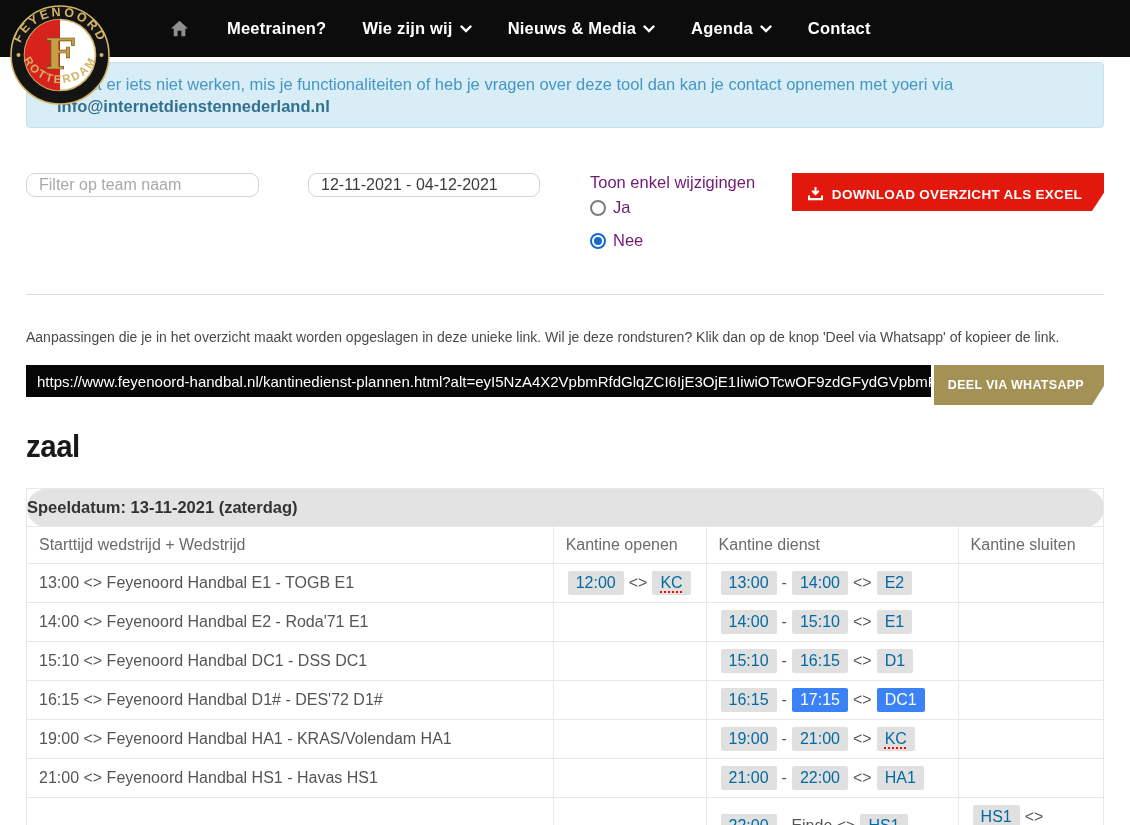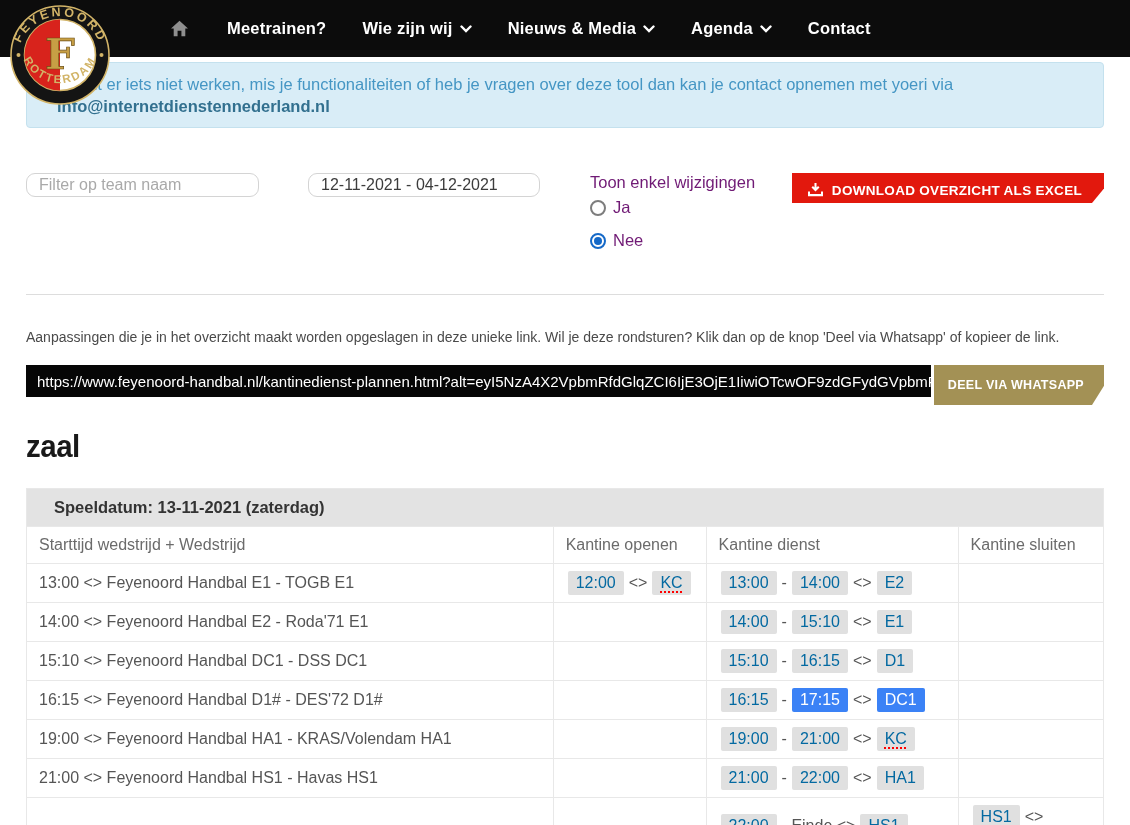--- a/index.html
+++ b/index.html
@@ -34,21 +34,21 @@
   .toggle-block { margin-left:50px; color:#701a75; font-size:16.5px; }
   .toggle-label { display:block; }
   .radio-row { margin-top:6px; display:flex; align-items:flex-start; gap:14px; font-size:16.5px;flex-direction:column; }
   .radio { display:inline-flex; align-items:center; gap:7px; cursor:pointer; }
   .rdot { width:16px; height:16px; border-radius:50%; border:2px solid #7d7d7d; display:inline-block; position:relative; background:#fff; }
   .radio.checked .rdot { border-color:#1569c8; }
   .radio.checked .rdot::after { content:""; position:absolute; left:2px; top:2px; width:8px; height:8px;
     border-radius:50%; background:#1569c8; }
 
   
-  .flag-btn { position:relative; margin-left:auto; height:30px; display:inline-flex; align-items:center;
+  .flag-btn { position:relative; margin-left:auto; height:38px; display:inline-flex; align-items:center;
     gap:9px; padding:4px 22px 0 16px; color:#fff; font-weight:700; font-size:13.5px; letter-spacing:.3px;
     border:none; cursor:pointer;
     clip-path: polygon(0 0, 100% 0, 100% 52%, calc(100% - 12px) 100%, 0 100%); }
   .flag-btn .slash { position:absolute; right:2px; bottom:-6px; width:3px; height:26px;
     background:#ffffff; transform:rotate(38deg); }
   .btn-red { background:#e2180d; }
   .btn-gold { background:#a39155; }
 
   
   .divider { margin-top:44px; border:0; border-top:1px solid #dddddd; }
@@ -58,21 +58,21 @@
   .url-row { margin-top:16px; display:flex; align-items:stretch; }
   .url-box { flex:1; background:#060606; color:#ffffff; font-size:15px; height:32px;
     display:flex; align-items:center; padding:0 11px; white-space:nowrap; overflow:hidden; cursor:text; }
   .wa-btn { margin-left:3px; height:40px; padding:0 20px 0 14px; font-size:12.5px; }
 
   
   .section-title { margin-top:24px; font-size:31px; font-weight:700; color:#191919;
     letter-spacing:-.5px; transform:scaleX(.95); transform-origin:left; }
   table.sched { margin-top:23px; width:100%; border-collapse:collapse; font-size:16px; color:#555; }
   .sched th, .sched td { border:1px solid #e8e8e8; text-align:left; vertical-align:middle; }
-  .date-head th { background:#e3e3e3; color:#333; font-size:16.5px; font-weight:700; padding:9px 27px; }
+  .date-head th { background:#e3e3e3; color:#333; font-size:16.5px; font-weight:700; padding:9px 0;border-radius:19px; }
   .col-head td { color:#6b6b6b; padding:9px 12px; }
   .sched tbody td { padding:7px 12px; height:38px; }
   .badge { display:inline-block; background:#e0e0e0; color:#0369a1; padding:3px 8px; border-radius:2px;
     margin:0 2px; cursor:pointer; }
   .badge.red { background:#3b82f6; color:#ffffff; }
   .badge.spell { text-decoration:underline dotted #f00 2px; text-underline-offset:3px; }
   .tok { margin:0 3px; }
 </style>
 </head>
 <body>

